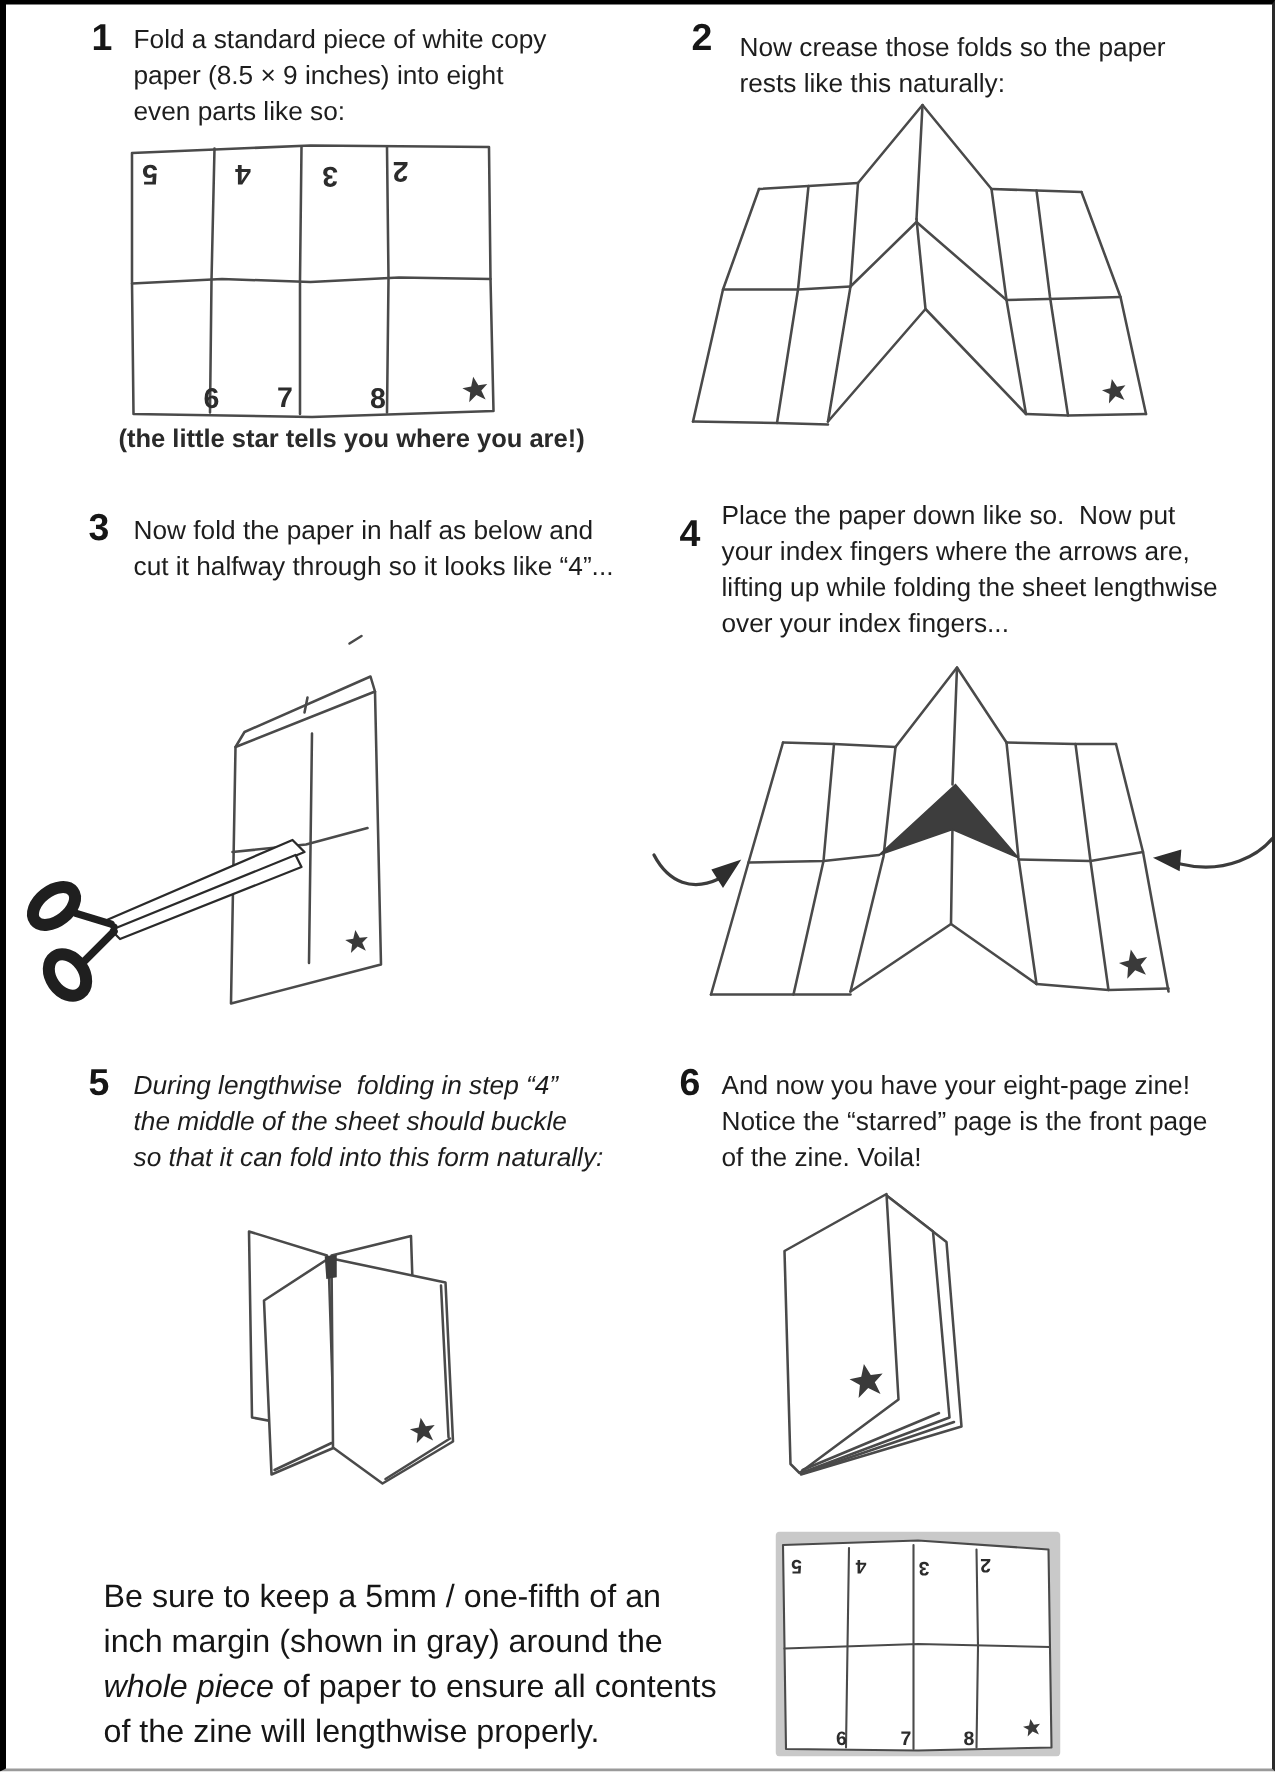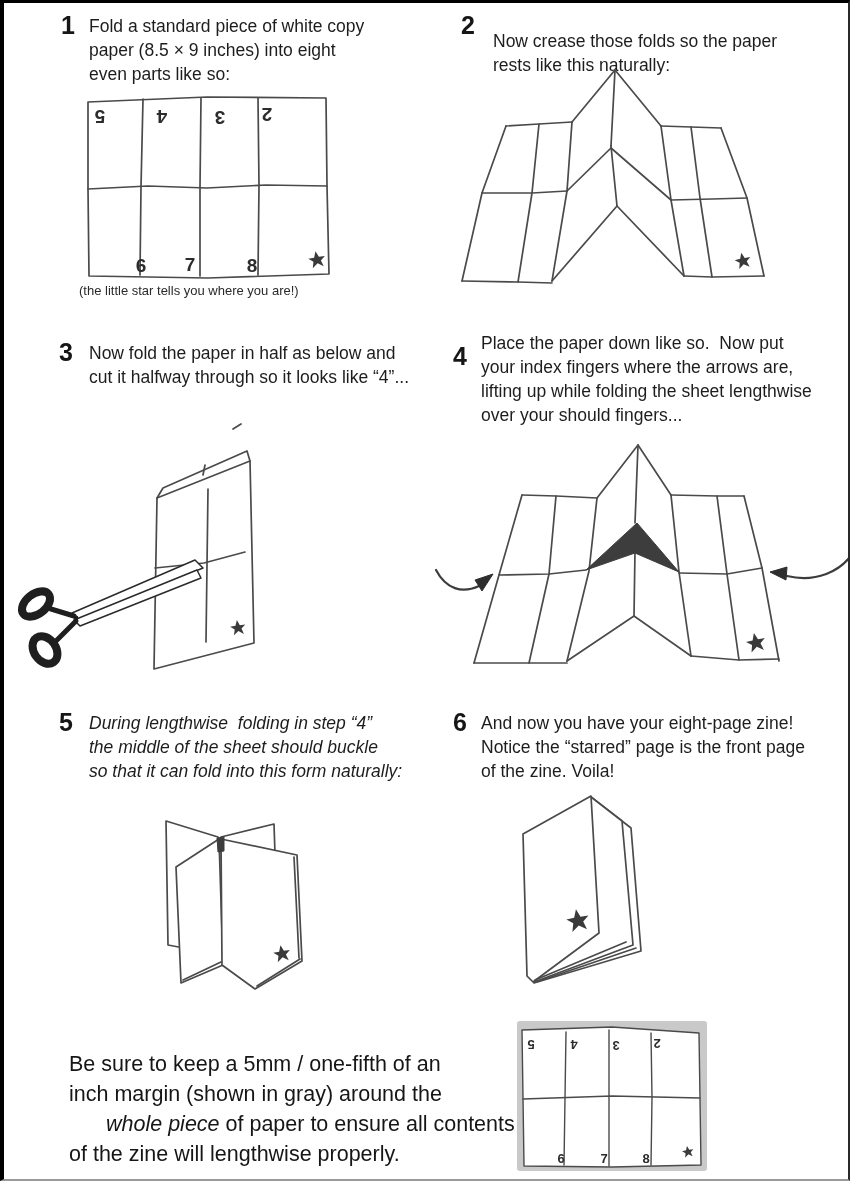--- a/index.html
+++ b/index.html
@@ -6,23 +6,23 @@
   .page{
     position:relative;width:850px;height:1181px;background:#fff;
     box-sizing:border-box;
     border-left:4px solid #000;border-top:3px solid #000;
     border-right:2px solid #2a2a2a;border-bottom:2px solid #9a9a9a;
     font-family:"Liberation Sans", sans-serif;color:#252525;overflow:hidden;
   }
   .abs{position:absolute;}
   .step-num{font-size:25px;font-weight:bold;letter-spacing:-1px;color:#161616;}
   .step-text .line{font-size:17.5px;line-height:24px;white-space:pre;color:#1d1d1d;}
-  .caption{font-size:13px;color:#2a2a2a;text-align:left;white-space:pre;}
+  .caption{font-size:17px;color:#2a2a2a;text-align:right;white-space:pre;font-weight:bold;}
   .footer-text .fline{font-size:21.5px;line-height:30px;white-space:pre;color:#161616;}
-  .footer-text .ital{font-style:italic;margin-left:37px;}
+  .footer-text .ital{font-style:italic;}
   svg{display:block;}
   svg text{font-family:"Liberation Sans", sans-serif;font-weight:600;fill:#2c2c2c;}
   .ink{fill:none;stroke:#4a4a4a;stroke-width:1.7;stroke-linecap:round;stroke-linejoin:round;}
   .inkf{fill:#ffffff;stroke:#4a4a4a;stroke-width:1.7;stroke-linecap:round;stroke-linejoin:round;}
   .dark{fill:#3d3d3d;stroke:#3d3d3d;stroke-width:1;}
   .handle{fill:none;stroke:#1f1f1f;stroke-width:8;}
   .hcon{fill:none;stroke:#1f1f1f;stroke-width:5;stroke-linecap:round;}
   .arrow{fill:none;stroke:#3c3c3c;stroke-width:2.2;stroke-linecap:round;}
   .ahead{fill:#2e2e2e;stroke:#2e2e2e;}
 </style>
@@ -57,21 +57,21 @@
     <text x="134" y="29" font-size="19" text-anchor="middle" transform="rotate(180 134 22)">3</text>
     <text x="181" y="26" font-size="19" text-anchor="middle" transform="rotate(180 181 19)">2</text>
     <text x="55" y="176" font-size="19" text-anchor="middle">6</text>
     <text x="104" y="175" font-size="19" text-anchor="middle">7</text>
     <text x="166" y="176" font-size="19" text-anchor="middle">8</text>
     <use href="#starp" transform="translate(231,164) scale(1.05) rotate(-10)"></use>
   </svg>
   <div class="abs caption" style="left:75px;top:280px;width:270px;">(the little star tells you where you are!)</div>
 
   <div class="abs step-num" style="left:457px;top:8px;">2</div>
-  <div class="abs step-text" style="left:489px;top:26px;">
+  <div class="abs step-text" style="left:489px;top:16px;">
     <div class="line">Now crease those folds so the paper</div>
     <div class="line">rests like this naturally:</div>
   </div>
 
   <svg class="abs" style="left:440px;top:60px;" width="410" height="240" viewBox="0 0 410 240">
     <g>
       <path class="ink" d="M62,63 L95,61 L128,59"></path>
       <path class="ink" d="M128,59 L171,7 L217,63"></path>
       <path class="ink" d="M217,63 L247,64 L277,65"></path>
       <path class="ink" d="M62,63 L38,130 L18,218"></path>
@@ -117,21 +117,21 @@
       <ellipse class="handle" cx="31" cy="229" rx="15" ry="11" transform="rotate(55 31 229)"></ellipse>
       <circle cx="62" cy="197" r="2.4" fill="#1f1f1f"></circle>
     </g>
   </svg>
 
   <div class="abs step-num" style="left:449px;top:339px;">4</div>
   <div class="abs step-text" style="left:477px;top:328px;">
     <div class="line">Place the paper down like so.  Now put</div>
     <div class="line">your index fingers where the arrows are,</div>
     <div class="line">lifting up while folding the sheet lengthwise</div>
-    <div class="line">over your should fingers...</div>
+    <div class="line">over your index fingers...</div>
   </div>
 
   <svg class="abs" style="left:430px;top:440px;" width="420" height="250" viewBox="0 0 420 250">
     <g>
       <path class="ink" d="M88,52 L122,53 L163,55"></path>
       <path class="ink" d="M163,55 L204,2 L237,52"></path>
       <path class="ink" d="M237,52 L283,53 L310,53"></path>
       <path class="ink" d="M88,52 L65,132 L40,220"></path>
       <path class="ink" d="M122,53 L115,131 L95,220"></path>
       <path class="ink" d="M163,55 L155,128 L133,218"></path>

